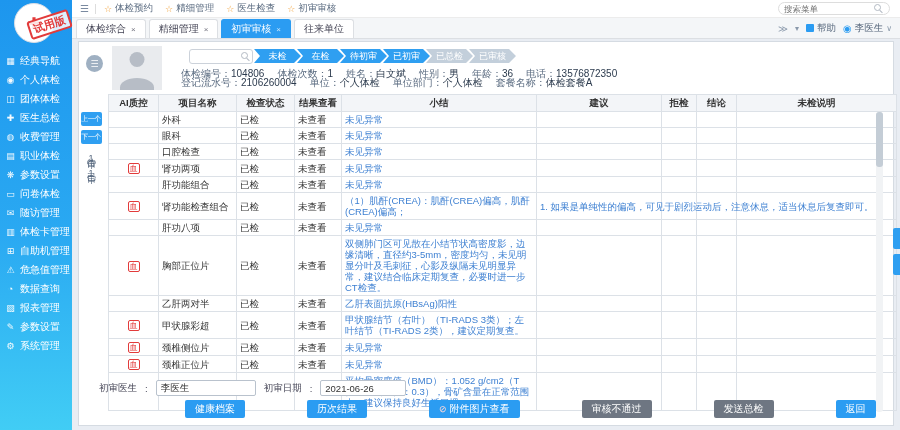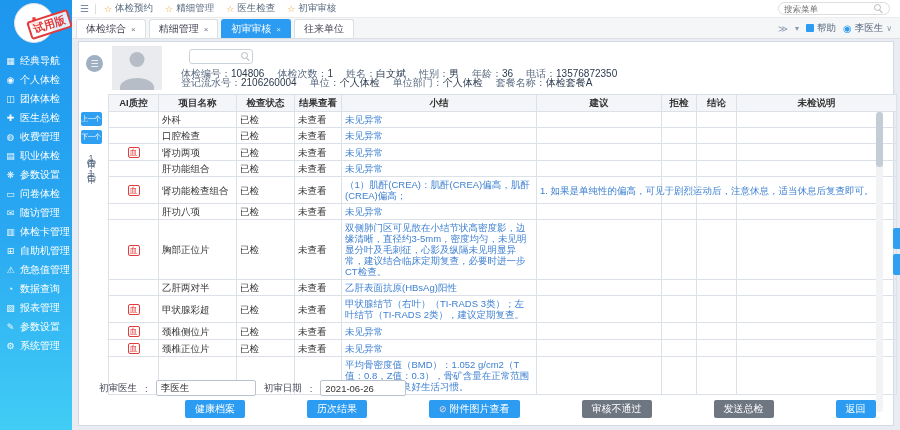--- a/index.html
+++ b/index.html
@@ -279,20 +279,34 @@
 
   <div class="panel">
 
     <div class="list-toggle">☰</div>
     <div class="avatar"></div>
     <div class="p-search">
       <input style="">
       <span class="mag"></span>
     </div>
 
+    <ul class="steps">
+
+        <li class="active">未检</li>
+
+        <li class="active">在检</li>
+
+        <li class="active">待初审</li>
+
+        <li class="active">已初审</li>
+
+        <li>已总检</li>
+
+        <li>已审核</li>
+      </ul>
 
     <div class="info-line il1">
 
         <span>
           <span class="lab">体检编号</span><span class="val">104806</span>
         </span>
 
         <span>
           <span class="lab">体检次数</span><span class="val">1</span>
         </span>
@@ -385,20 +399,33 @@
               <td class="c-view">未查看</td>
               <td class="c-sum">未见异常</td>
               <td class="c-adv">
                 <div class="adv"></div>
               </td>
               <td class="c-refuse"></td>
               <td class="c-concl"></td>
               <td class="c-note"></td>
             </tr>
 
+            <tr>
+              <td class="c-ai"></td>
+              <td class="c-name">眼科</td>
+              <td class="c-status">已检</td>
+              <td class="c-view">未查看</td>
+              <td class="c-sum">未见异常</td>
+              <td class="c-adv">
+                <div class="adv"></div>
+              </td>
+              <td class="c-refuse"></td>
+              <td class="c-concl"></td>
+              <td class="c-note"></td>
+            </tr>
 
             <tr>
               <td class="c-ai"></td>
               <td class="c-name">口腔检查</td>
               <td class="c-status">已检</td>
               <td class="c-view">未查看</td>
               <td class="c-sum">未见异常</td>
               <td class="c-adv">
                 <div class="adv"></div>
               </td>

